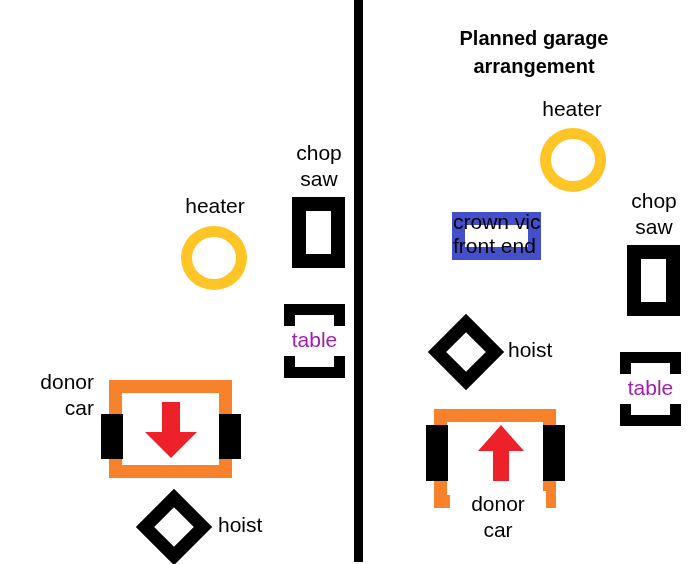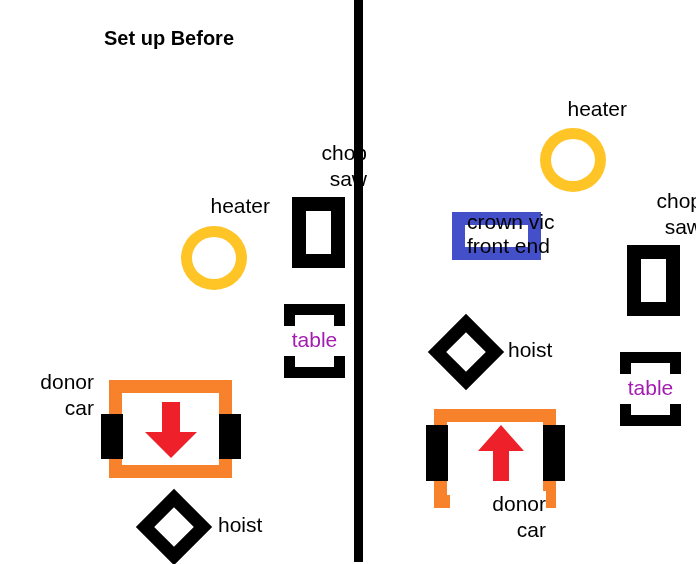--- a/index.html
+++ b/index.html
@@ -30,21 +30,21 @@
   
   .divider {
     background: #000000;
   }
 
   
   .label {
     font-size: 21px;
     color: #000000;
     line-height: 26px;
-    text-align: right;
+    text-align: center;
     white-space: pre-line;
   }
   .label-left  { text-align: right; }
   .label-inline { text-align: left; }
 
   
   .heater-ring {
     border-style: solid;
     border-color: #FFC425;
     border-radius: 50%;
@@ -112,31 +112,29 @@
     box-sizing: border-box;
     background: #ffffff;
   }
   .crownvic-label {
     position: absolute;
     font-size: 21px;
     line-height: 24px;
     color: #000000;
     white-space: pre-line;
     text-align: left;
-    padding-left: 14px;
   }
 </style>
 </head>
 <body>
 
 <div id="canvas">
 
   <div class="abs divider" style="left:354px; top:0px; width:9px; height:562px;"></div>
 
-  <div class="abs panel-title" style="left:58px; top:24px; width:222px;">Set up Before</div>
 
   <div class="abs label" style="left:160px; top:193px; width:110px;">heater</div>
 
   <div class="abs heater-ring" style="left:181px; top:226px; width:66px; height:64px; border-width:11px;"></div>
 
   <div class="abs label" style="left:271px; top:140px; width:96px;">chop
 saw</div>
 
   <div class="abs chopsaw-box" style="left:292px; top:197px; width:53px; height:71px; border-width:14px;"></div>
 
@@ -160,20 +158,22 @@
     </svg>
   </div>
 
   <div class="abs" style="left:136px; top:489px; width:76px; height:76px;">
     <div class="abs diamond-outer" style="left:11px; top:11px; width:54px; height:54px;">
       <div class="diamond-inner" style="left:13px; top:13px; width:28px; height:28px;"></div>
     </div>
   </div>
   <div class="abs label label-inline" style="left:218px; top:512px; width:90px;">hoist</div>
 
+  <div class="abs panel-title" style="left:423px; top:24px; width:222px; white-space:pre-line;">Planned garage
+arrangement</div>
 
   <div class="abs label" style="left:517px; top:96px; width:110px;">heater</div>
 
   <div class="abs heater-ring" style="left:540px; top:128px; width:66px; height:64px; border-width:11px;"></div>
 
   <div class="abs crownvic-box" style="left:452px; top:212px; width:89px; height:48px; border-width:13px;"></div>
   <div class="abs crownvic-label" style="left:453px; top:210px; width:120px;">crown vic
 front end</div>
 
   <div class="abs label" style="left:606px; top:188px; width:96px;">chop

